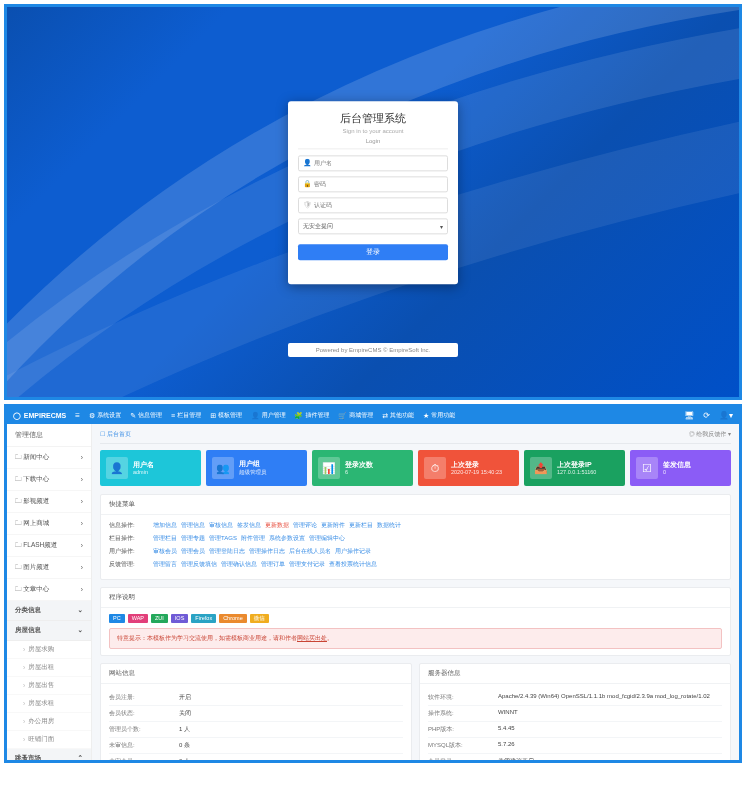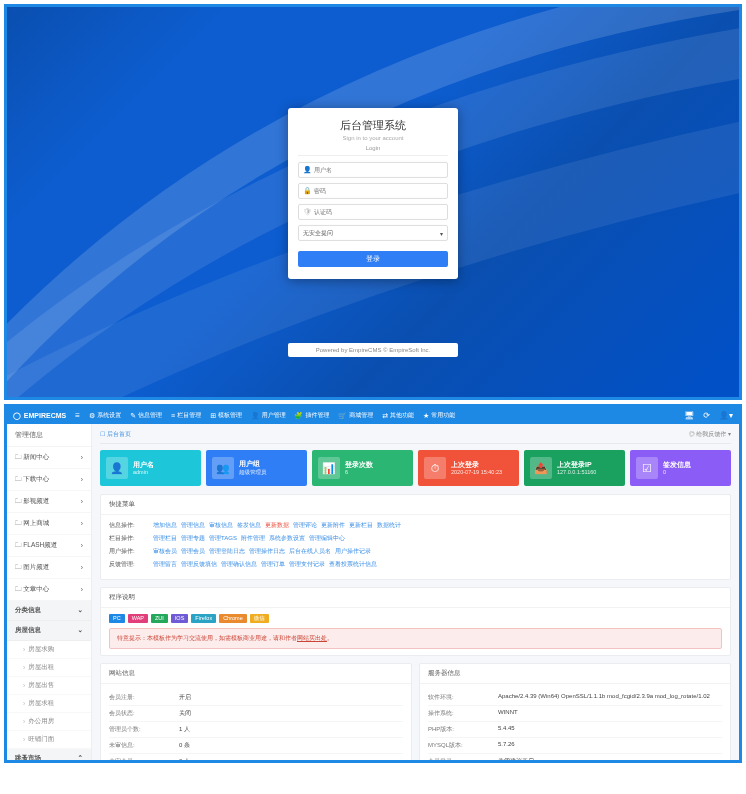--- a/index.html
+++ b/index.html
@@ -2,21 +2,21 @@
 <html><head>
 <meta charset="utf-8">
 <style>
 * { margin: 0; padding: 0; box-sizing: border-box; font-family: Arial, "Microsoft YaHei", sans-serif; }
 body { background: #fff; }
 .frame { border: 3px solid #1e88e5; margin: 4px; }
 
 
 .login-panel { position: relative; height: 390px; background: linear-gradient(135deg,#0a4fb0 0%,#0d5dd0 20%,#0d5dd0 45%,#0a4fb0 65%,#0050c8 100%); overflow: hidden; }
 .login-panel svg.bg { position:absolute; inset:0; width:100%; height:100%; }
-.login-card { position:absolute; left:50%; top:50%; transform:translate(-50%,-55%); width:170px; background:#fff; border-radius:3px; box-shadow:0 2px 12px rgba(0,0,0,.35); padding:10px 10px 12px; }
+.login-card { position:absolute; left:50%; top:50%; transform:translate(-50%,-55%); width:170px; background:#fff; border-radius:3px; box-shadow:0 2px 12px rgba(0,0,0,.35); padding:10px 10px 24px; }
 .login-title { text-align:center; font-size:11px; color:#333; margin-bottom:2px; }
 .login-sub   { text-align:center; font-size:6px; color:#aaa; margin-bottom:4px; }
 .login-tab   { text-align:center; font-size:6px; color:#999; border-bottom:1px solid #eee; padding-bottom:4px; margin-bottom:6px; }
 .login-input { display:flex; align-items:center; border:1px solid #ddd; border-radius:2px; height:16px; margin-bottom:5px; padding:0 4px; font-size:6px; color:#999; background:#fff; }
 .login-input .ic { width:8px; color:#bbb; margin-right:3px; font-size:7px; }
 .login-input input { border:0; outline:0; flex:1; font-size:6px; color:#555; background:transparent; }
 .login-select { display:flex; align-items:center; justify-content:space-between; border:1px solid #ddd; border-radius:2px; height:16px; padding:0 4px; font-size:6px; color:#555; margin-bottom:6px; }
 .login-btn { width:100%; height:16px; border:0; border-radius:2px; background:#2f7ef5; color:#fff; font-size:7px; cursor:pointer; }
 .login-foot { position:absolute; left:50%; bottom:40px; transform:translateX(-50%); width:170px; background:#fff; border-radius:2px; text-align:center; font-size:6px; color:#888; padding:4px 0; }
 

